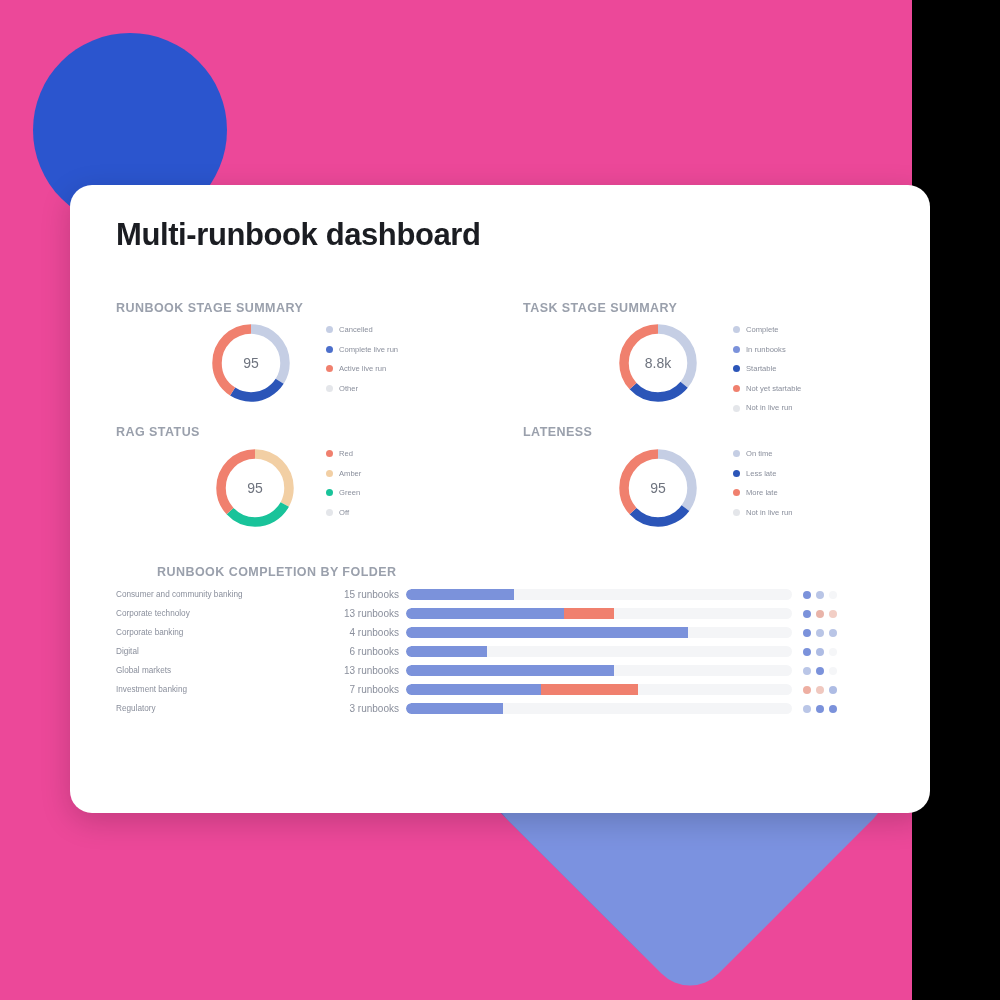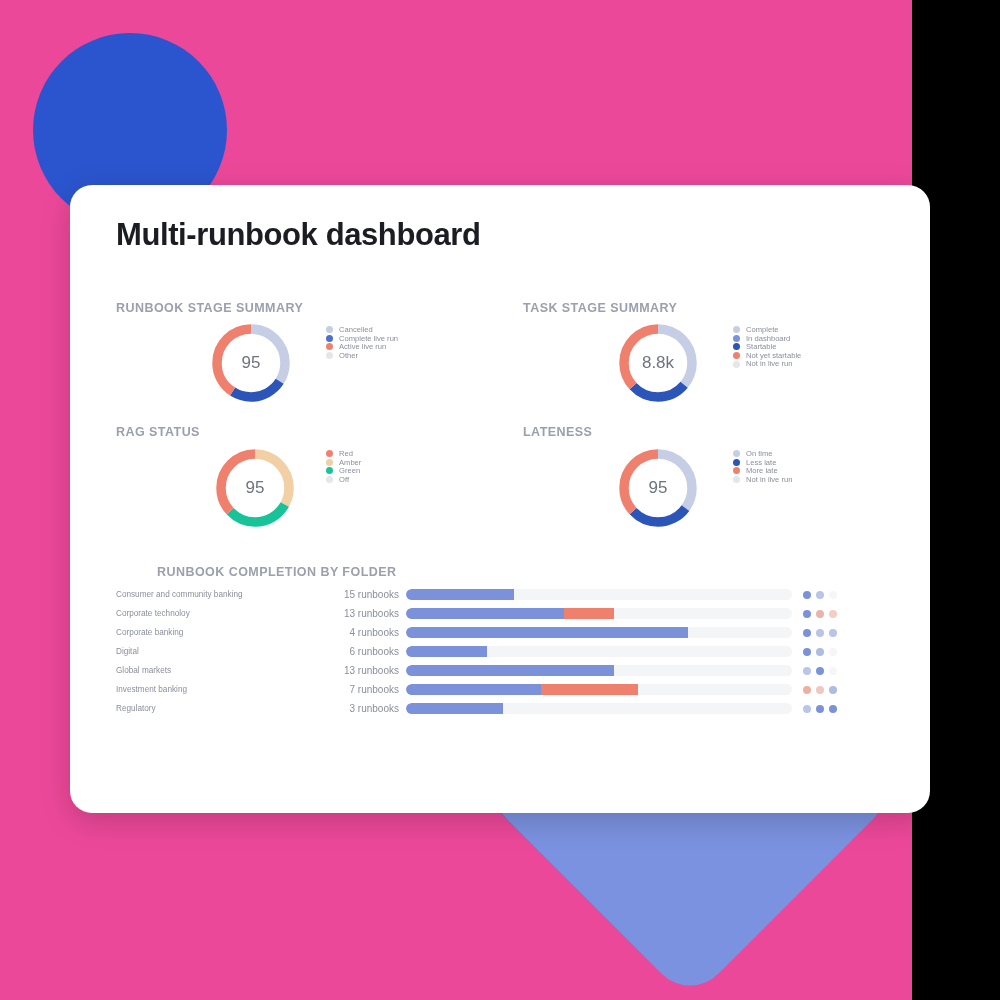--- a/index.html
+++ b/index.html
@@ -71,30 +71,30 @@
   .donut {
     position: relative;
     width: 84px; height: 84px;
   }
   .donut svg { display: block; }
   .donut-label {
     position: absolute;
     left: 0; top: 0;
     width: 84px; height: 84px;
     display: flex; align-items: center; justify-content: center;
-    font-size: 17px;
+    font-size: 14px;
     color: #6E737E;
     font-weight: 400;
   }
 
   .legend {
     position: absolute;
     display: flex;
     flex-direction: column;
-    gap: 1px;
+    gap: 12px;
   }
   .legend-item {
     display: flex;
     align-items: center;
     gap: 6px;
     font-size: 7.6px;
     color: #8A8F9C;
     line-height: 1;
     white-space: nowrap;
   }
@@ -206,21 +206,21 @@
         <div class="donut-label">8.8k</div>
       </div>
     </div>
     <div class="legend" style="left:663px; top:141px;">
         <div class="legend-item">
           <span class="legend-dot" style="background: rgb(197, 206, 228);"></span>
           <span>Complete</span>
         </div>
         <div class="legend-item">
           <span class="legend-dot" style="background: rgb(123, 146, 219);"></span>
-          <span>In dashboard</span>
+          <span>In runbooks</span>
         </div>
         <div class="legend-item">
           <span class="legend-dot" style="background: rgb(43, 85, 184);"></span>
           <span>Startable</span>
         </div>
         <div class="legend-item">
           <span class="legend-dot" style="background: rgb(240, 128, 110);"></span>
           <span>Not yet startable</span>
         </div>
         <div class="legend-item">

